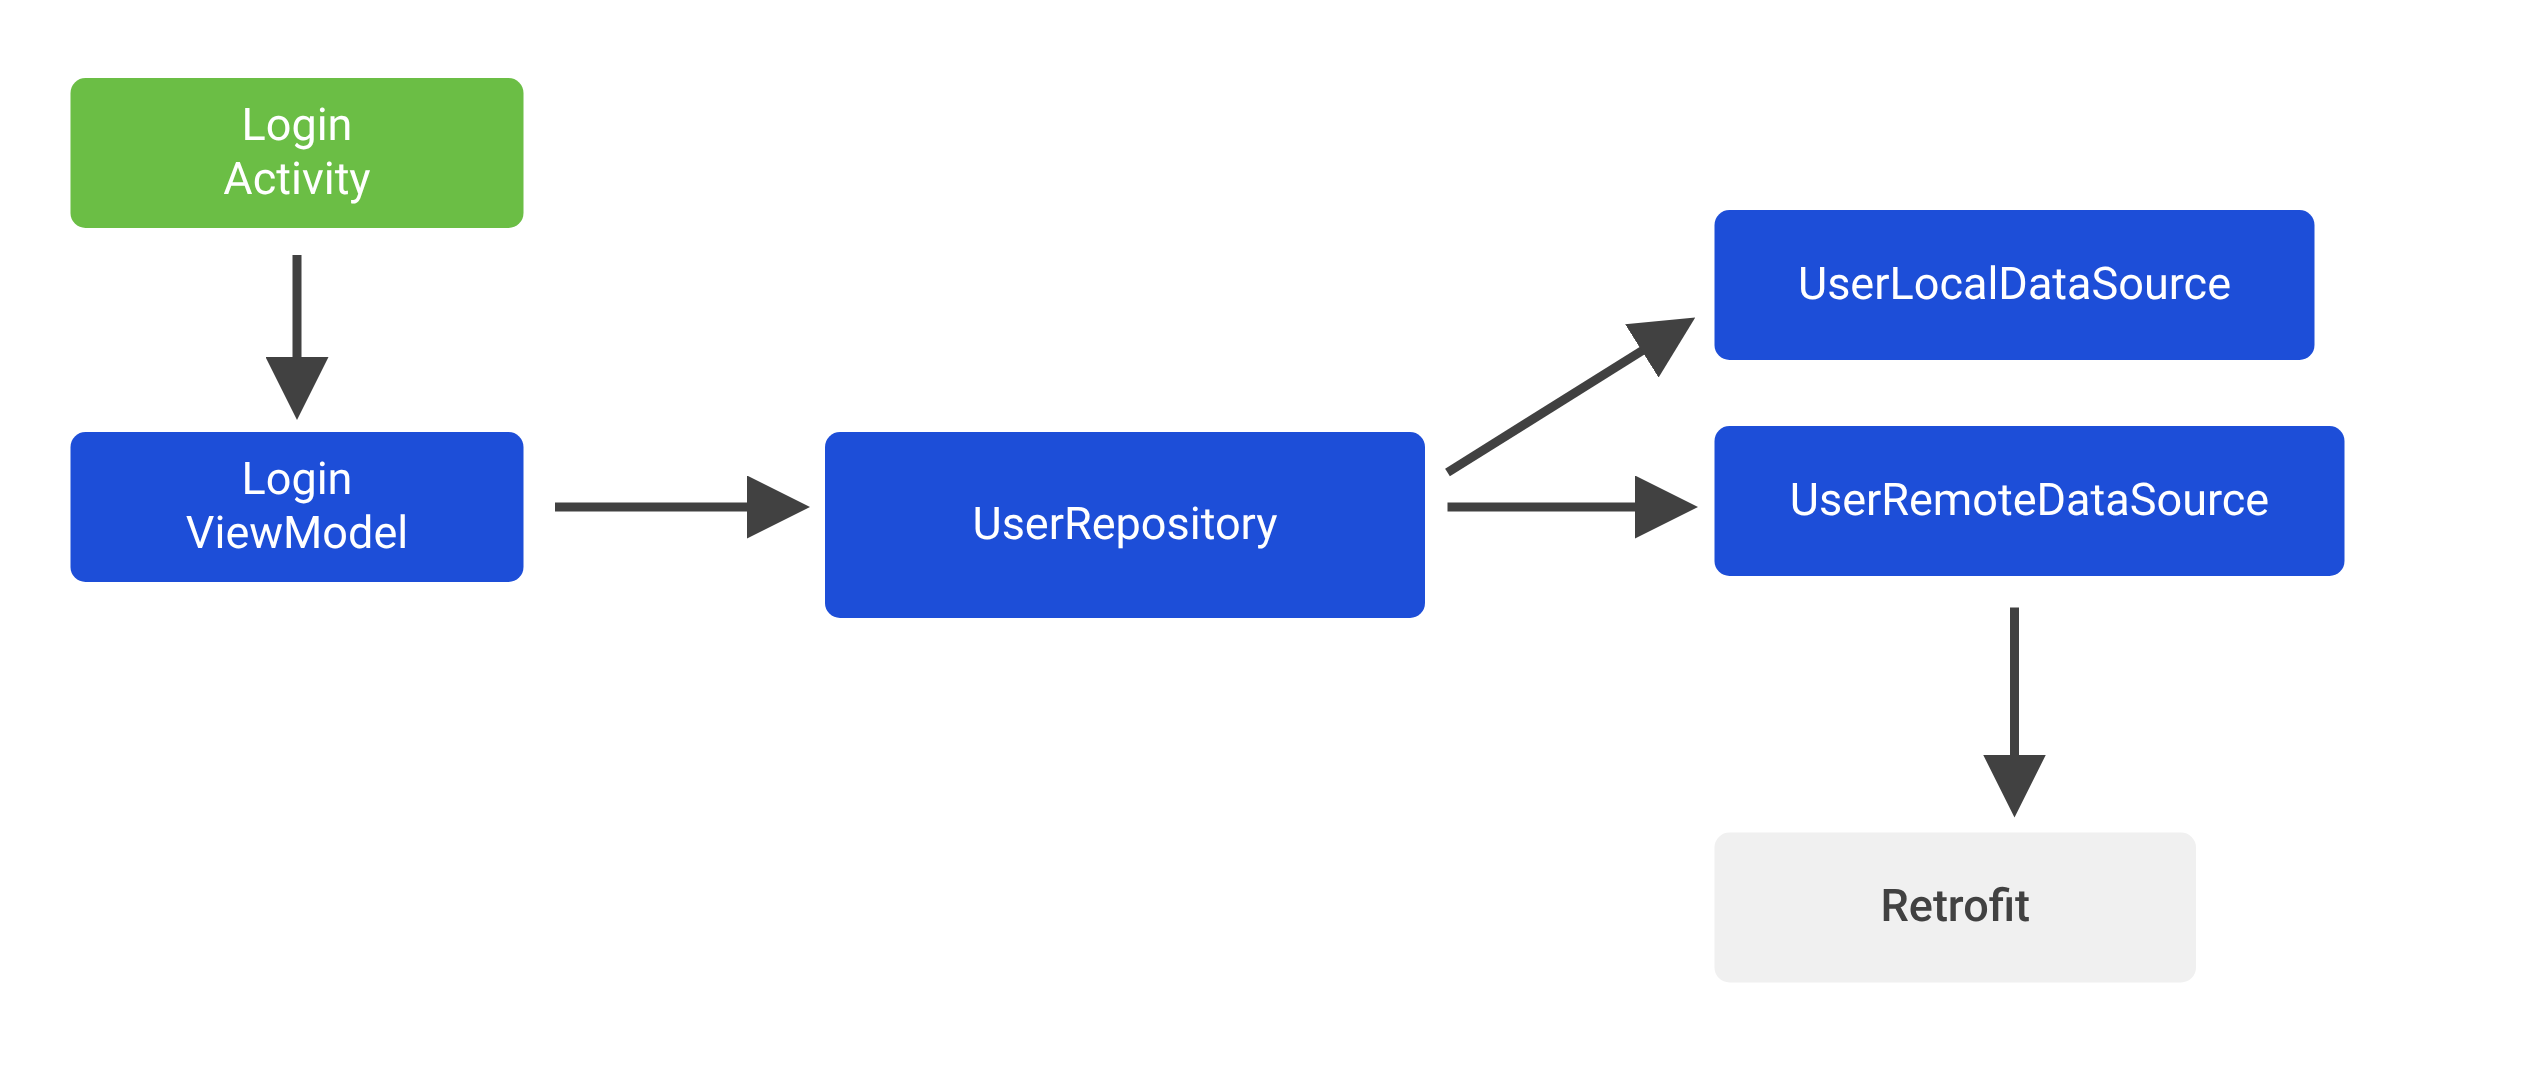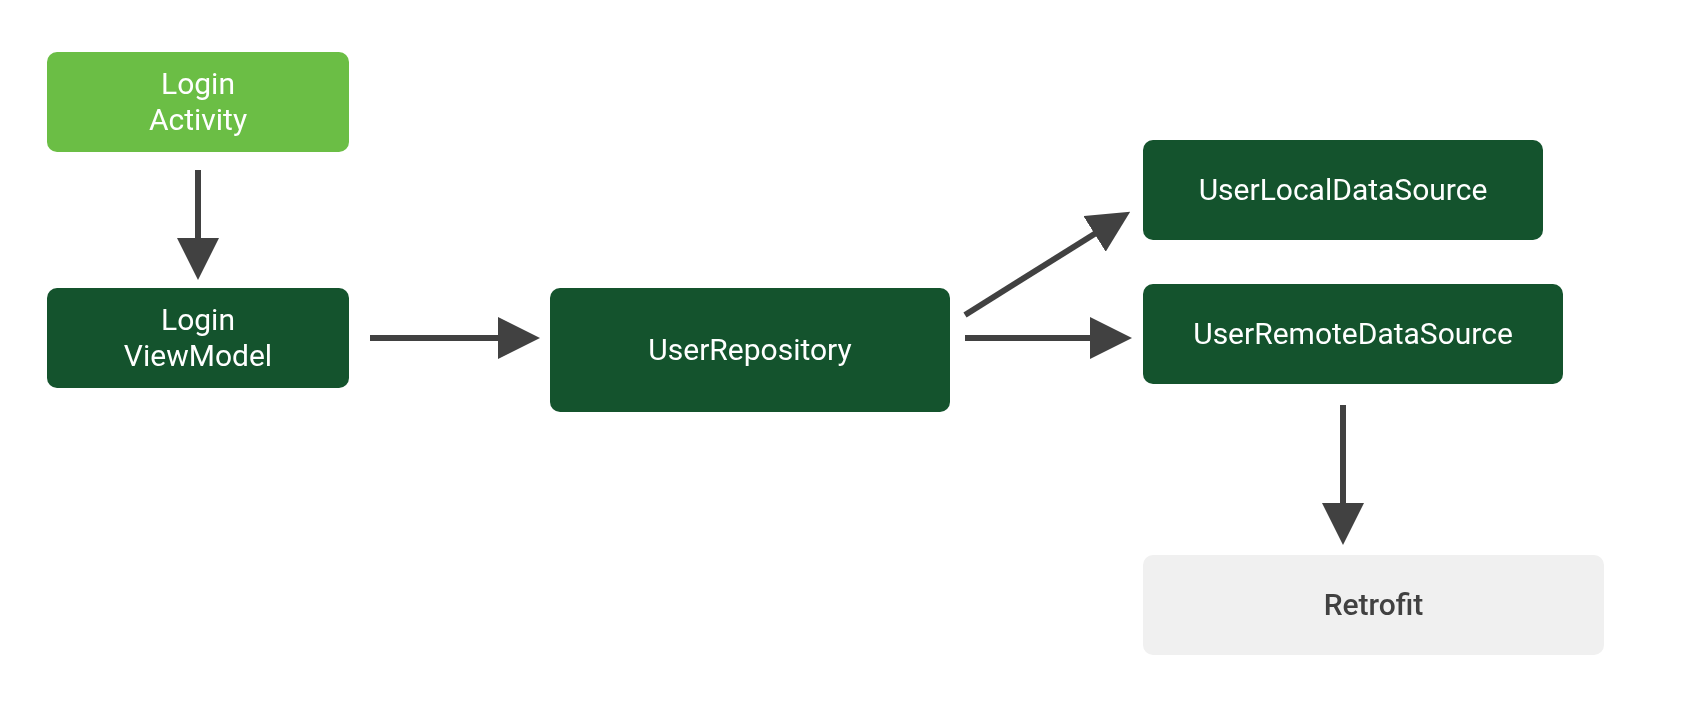--- a/index.html
+++ b/index.html
@@ -21,21 +21,21 @@
     line-height: 1.2;
     font-weight: 400;
     box-sizing: border-box;
   }
   .node-green {
     background: #6bbe45;
     color: #ffffff;
     font-size: 30px;
   }
   .node-dark {
-    background: #14532d;
+    background: #1d4ed8;
     color: #ffffff;
     font-size: 30px;
   }
   .node-light {
     background: #f0f0f0;
     color: #414141;
     font-size: 30px;
     font-weight: 500;
   }
   .node span {
@@ -68,21 +68,21 @@
 </div>
 
 <div class="node node-dark" style="left:1143px; top:140px; width:400px; height:100px;">
   <span>UserLocalDataSource</span>
 </div>
 
 <div class="node node-dark" style="left:1143px; top:284px; width:420px; height:100px;">
   <span>UserRemoteDataSource</span>
 </div>
 
-<div class="node node-light" style="left:1143px; top:555px; width:461px; height:100px;">
+<div class="node node-light" style="left:1143px; top:555px; width:321px; height:100px;">
   <span>Retrofit</span>
 </div>
 
 <svg class="arrows" viewBox="0 0 1697 728">
   <defs>
     <marker id="arrowhead" markerWidth="7" markerHeight="7" refX="5" refY="3.5" orient="auto" markerUnits="strokeWidth">
       <polygon points="0 0, 7 3.5, 0 7" fill="#414141"></polygon>
     </marker>
   </defs>
   <g stroke="#414141" stroke-width="6" fill="none" marker-end="url(#arrowhead)">

